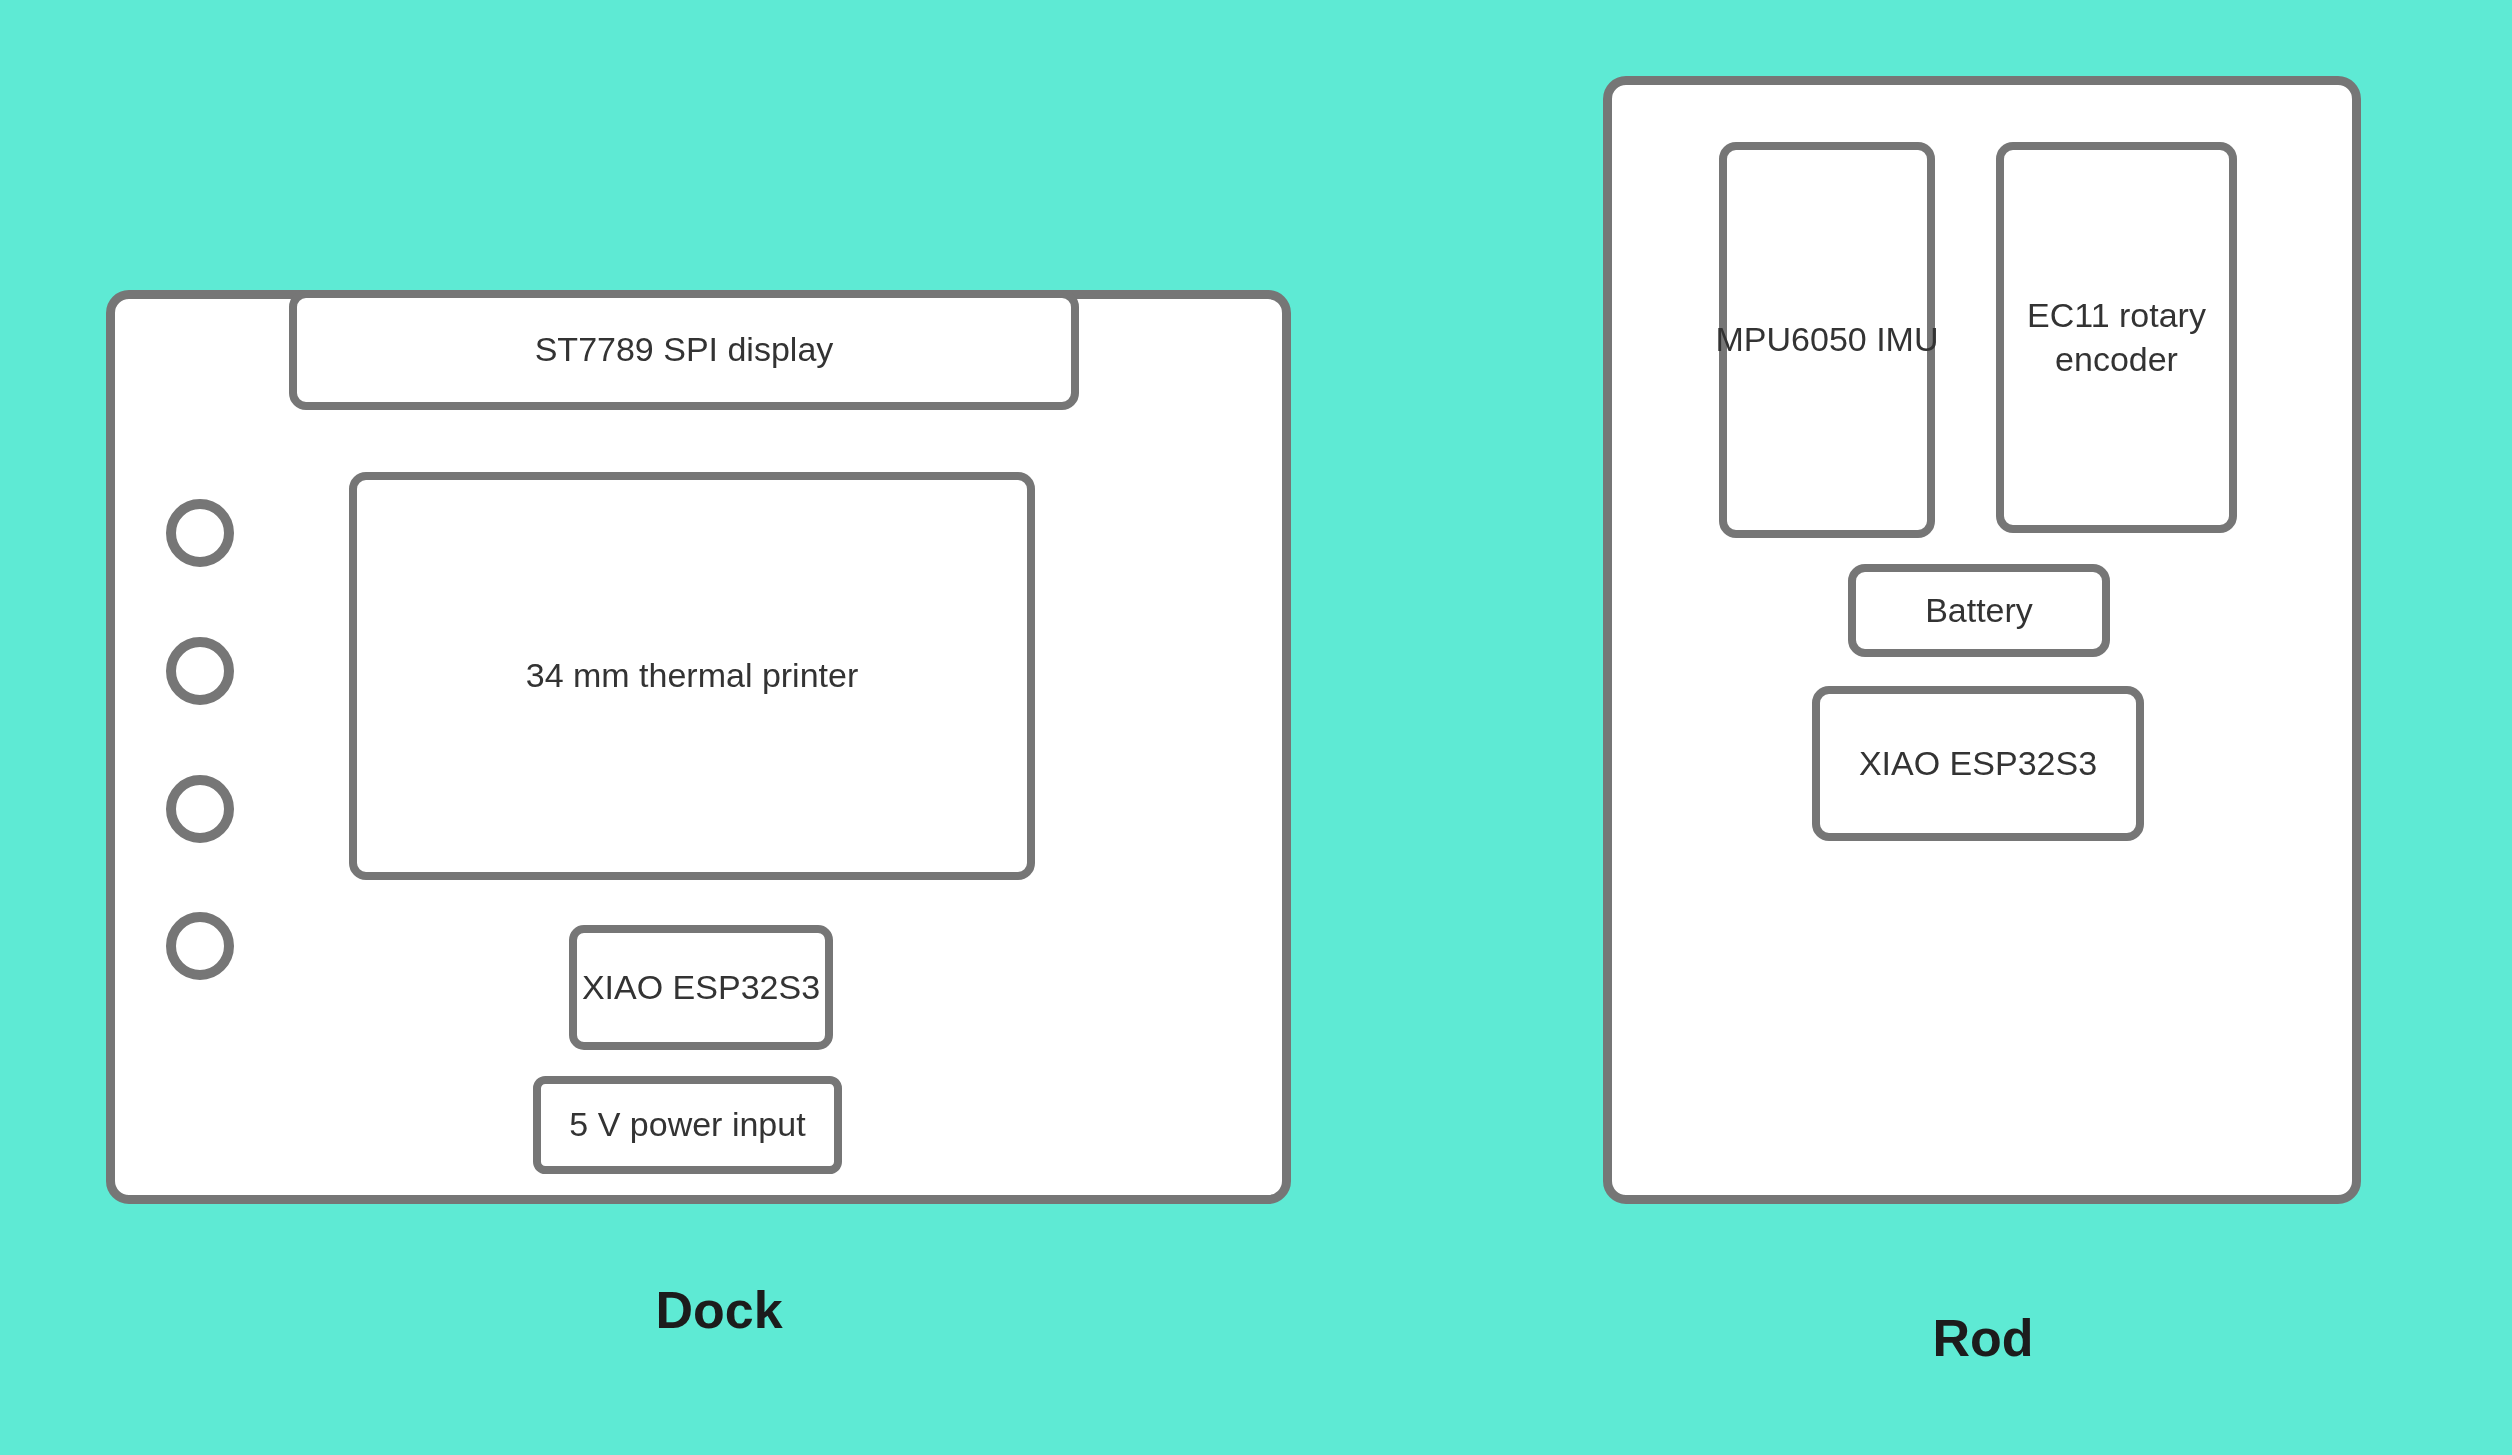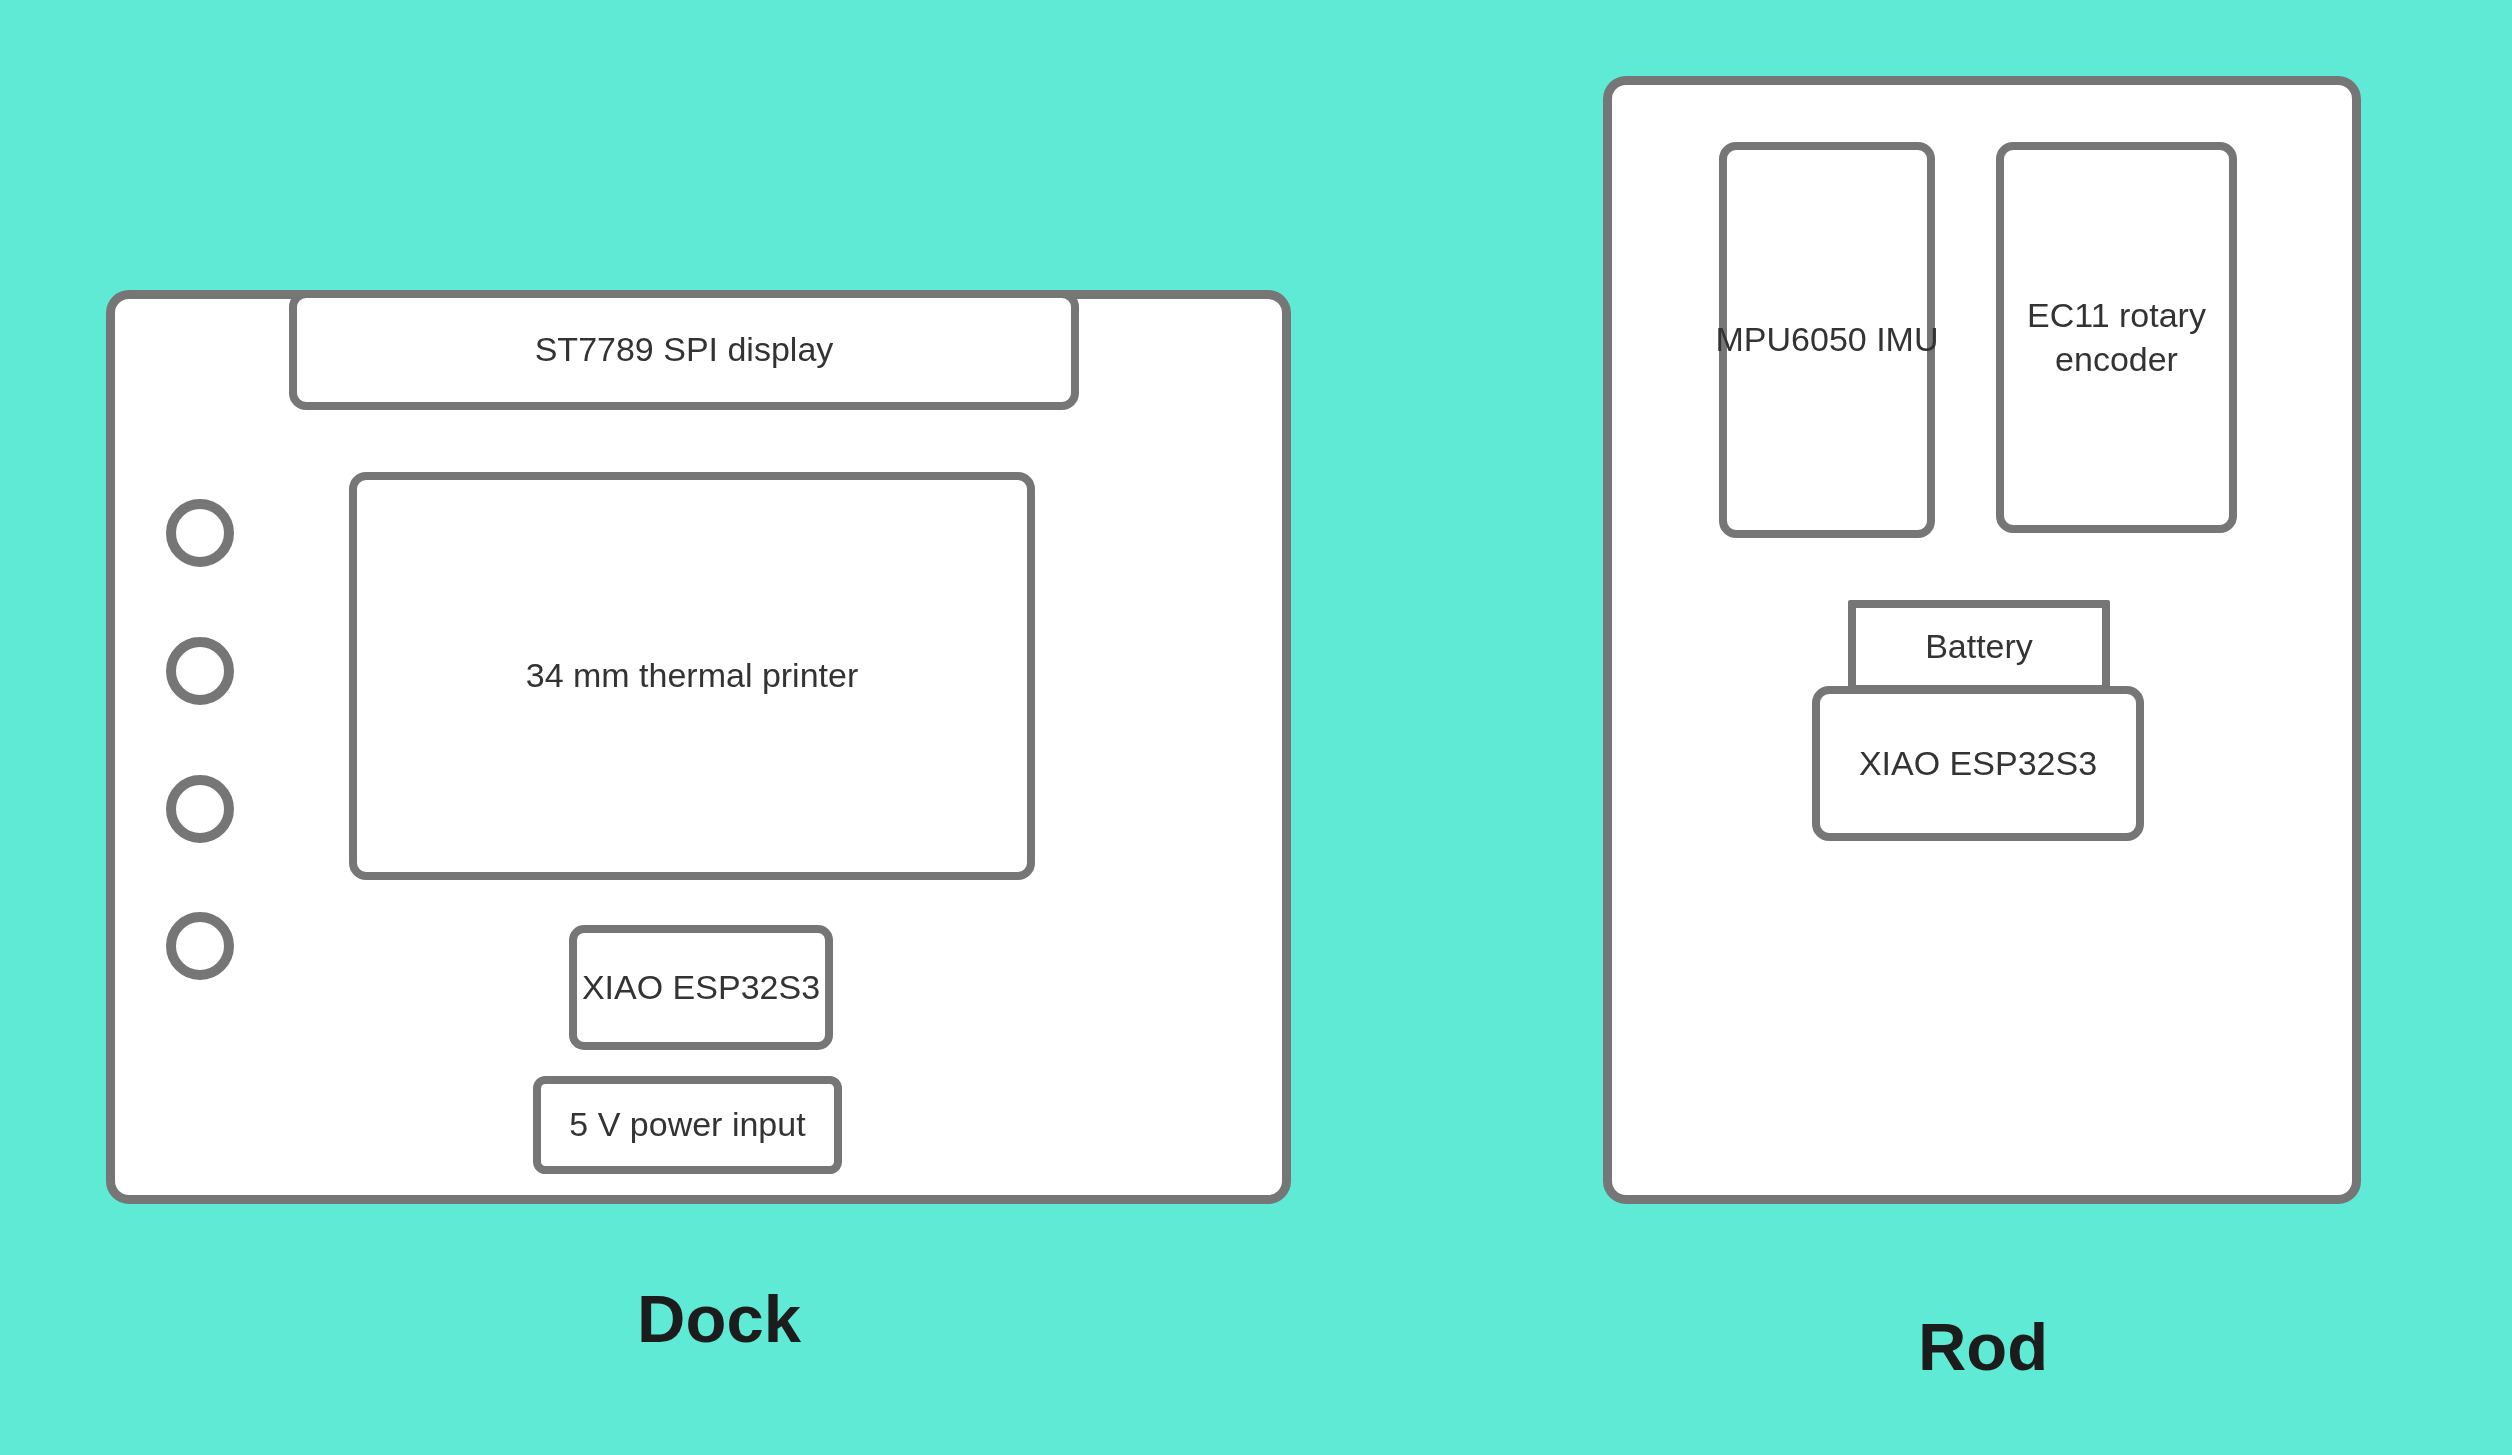--- a/index.html
+++ b/index.html
@@ -46,42 +46,42 @@
     height: 68px;
     border: 10.4px solid #767676;
     border-radius: 50%;
     background: #ffffff;
     box-sizing: border-box;
     z-index: 2;
   }
   .caption {
     position: absolute;
     transform: translateX(-50%);
-    font-size: 67px;
+    font-size: 52px;
     font-weight: 700;
     color: #1c1c1c;
     white-space: nowrap;
     letter-spacing: 0px;
   }
   
   .dock-box      { left: 106px;  top: 290px;  width: 1185px; height: 914px; }
   .dock-display  { left: 289px;  top: 290px;  width: 790px;  height: 120px; border-radius: 17px; }
   .dock-printer  { left: 349px;  top: 472px;  width: 686px;  height: 408px; border-radius: 17px; }
   .dock-circle-1 { left: 166px;  top: 499px; }
   .dock-circle-2 { left: 166px;  top: 637px; }
   .dock-circle-3 { left: 166px;  top: 775px; }
   .dock-circle-4 { left: 166px;  top: 912px; }
   .dock-mcu      { left: 569px;  top: 925px;  width: 264px;  height: 125px; border-radius: 15px; }
   .dock-power    { left: 533px;  top: 1076px; width: 309px;  height: 98px; border-radius: 12.3px; }
   .dock-caption  { left: 719px;  top: 1280px; }
   
   .rod-box       { left: 1603px; top: 76px;   width: 758px;  height: 1128px; }
   .rod-imu       { left: 1719px; top: 142px;  width: 216px;  height: 396px; border-radius: 17px; }
   .rod-encoder   { left: 1996px; top: 142px;  width: 241px;  height: 391px; border-radius: 17px; }
-  .rod-battery   { left: 1848px; top: 564px;  width: 262px;  height: 93px;  border-radius: 2px; margin-top: 36px; }
+  .rod-battery   { left: 1848px; top: 564px;  width: 262px;  height: 93px;  border-radius: 17px; }
   .rod-mcu       { left: 1812px; top: 686px;  width: 332px;  height: 155px; border-radius: 17px; }
   .rod-motor     { left: 1859px; top: 989px; width: 249px;  height: 158px; border-radius: 15px; }
   .rod-caption   { left: 1983px; top: 1308px; }
 </style>
 </head>
 <body>
 
 <div class="canvas">
 
   <div class="outer-box dock-box"></div>

